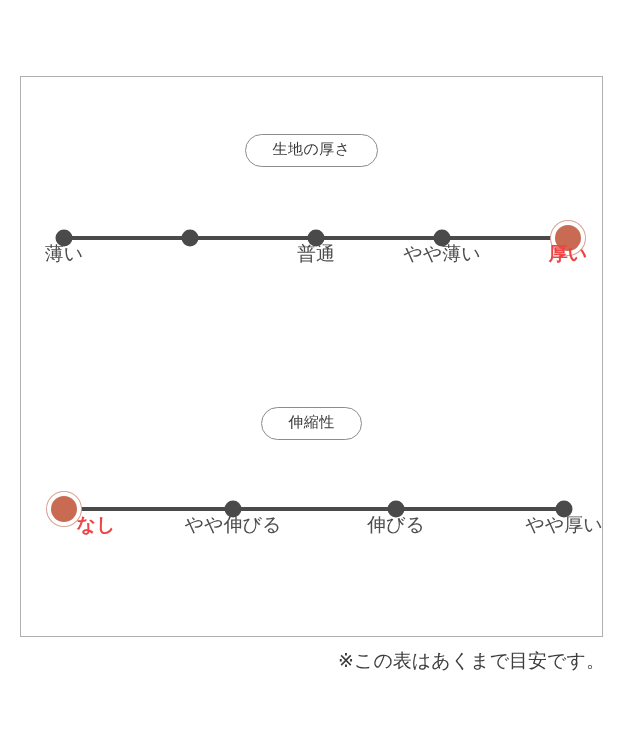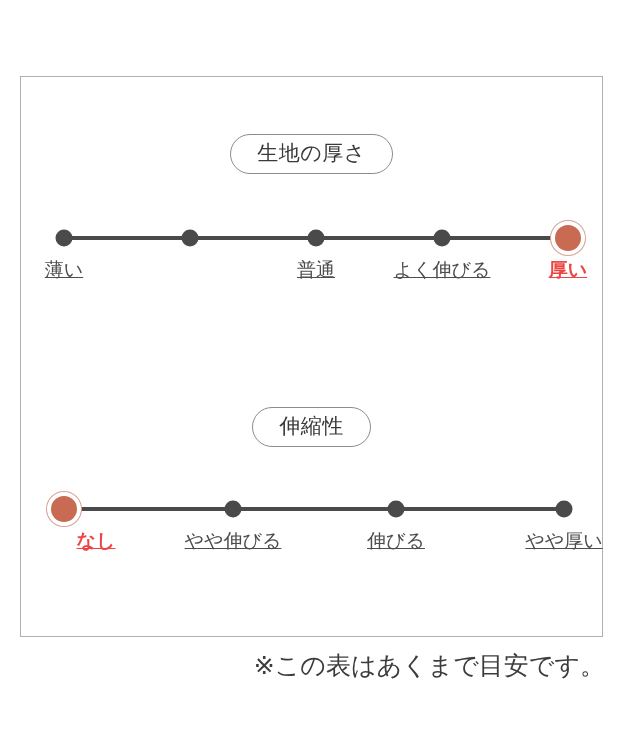--- a/index.html
+++ b/index.html
@@ -32,21 +32,21 @@
     position: absolute;
     left: 0;
     width: 100%;
     display: flex;
     justify-content: center;
   }
   .pill {
     border: 1px solid #8c8c8c;
     border-radius: 999px;
     padding: 5px 26px 7px 26px;
-    font-size: 21px;
+    font-size: 15px;
     line-height: 1.25;
     color: #3a3a3a;
     letter-spacing: 0.5px;
     background: #ffffff;
     white-space: nowrap;
   }
 
   
   .scale {
     position: absolute;
@@ -70,39 +70,38 @@
     background: #4a4a4a;
   }
   .node.active {
     width: 26px;
     height: 26px;
     background: #c96a52;
     box-shadow: 0 0 0 4px #ffffff, 0 0 0 5px #d8a293;
   }
   .tick-label {
     position: absolute;
-    top: 56px;
+    top: 40px;
     transform: translateX(-50%);
     font-size: 19px;
     line-height: 1.3;
     color: #4d4d4d;
     white-space: nowrap;
-    text-decoration: underline;
   }
   .tick-label.active {
     font-weight: bold;
     color: #ef4444;
   }
 
   
   .footnote {
     position: absolute;
     right: 20px;
     top: 648px;
-    font-size: 25px;
+    font-size: 19px;
     line-height: 1.4;
     color: #3c3c3c;
     white-space: nowrap;
   }
 </style>
 </head>
 <body>
 
 <div class="spec-card">
 
@@ -114,21 +113,21 @@
     <div class="scale-track" style="left:43px; width:504px;"></div>
 
     <div class="node" style="left:43px;"></div>
     <div class="node" style="left:169px;"></div>
     <div class="node" style="left:295px;"></div>
     <div class="node" style="left:421px;"></div>
     <div class="node active" style="left:547px;"></div>
 
     <div class="tick-label" style="left:43px;">薄い</div>
     <div class="tick-label" style="left:295px;">普通</div>
-    <div class="tick-label" style="left:421px;">よく伸びる</div>
+    <div class="tick-label" style="left:421px;">やや薄い</div>
     <div class="tick-label active" style="left:547px;">厚い</div>
   </div>
 
   <div class="pill-row" style="top:330px;">
     <div class="pill">伸縮性</div>
   </div>
 
   <div class="scale" style="top:396px;">
     <div class="scale-track" style="left:43px; width:500px;"></div>
 

